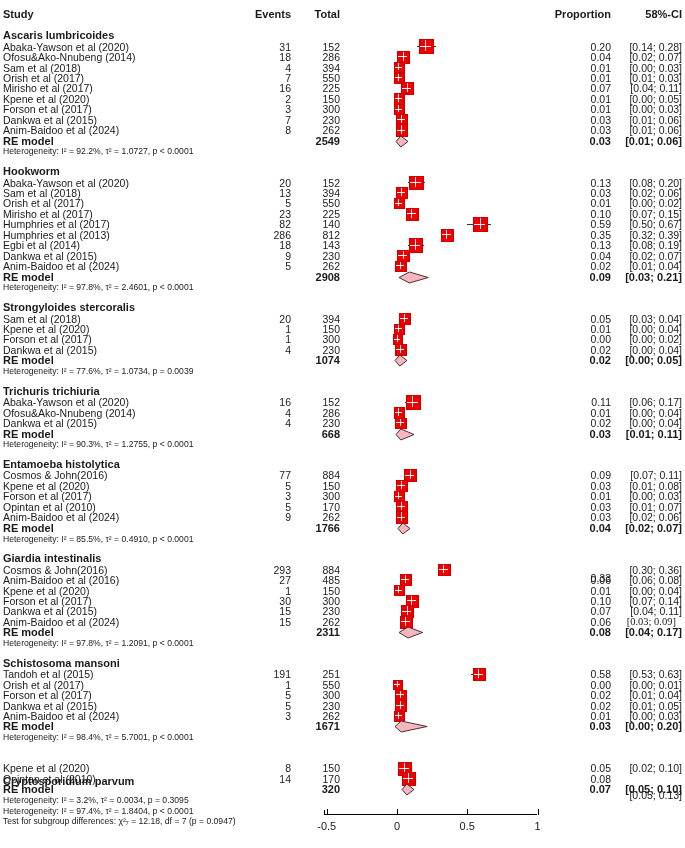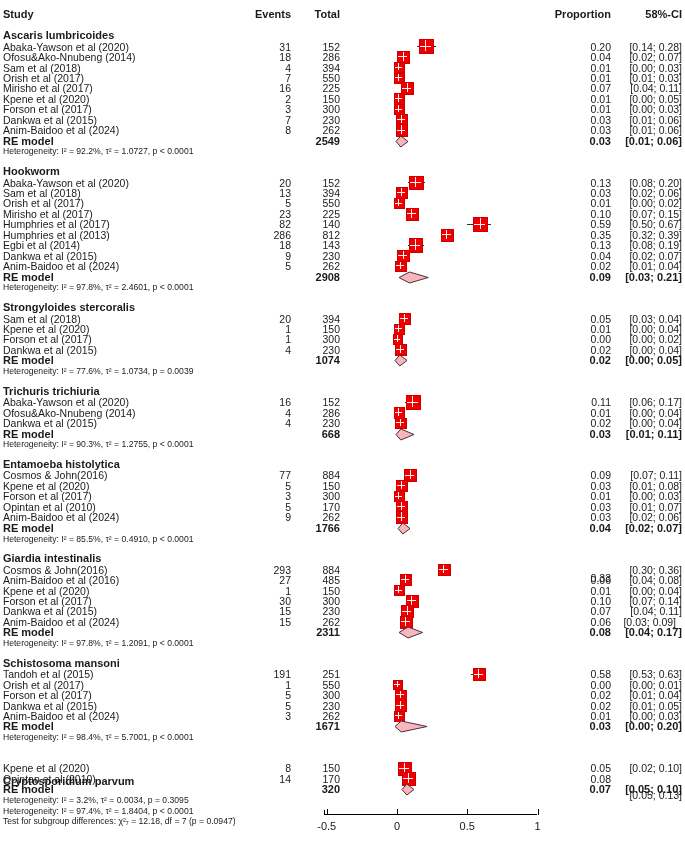--- a/index.html
+++ b/index.html
@@ -366,21 +366,21 @@
     <div class="t num" style="left: 611px; top: 564.6px; transform: translateX(-100%); margin-top: 8px;">0.33</div>
     <div class="t num" style="left: 682px; top: 564.6px; transform: translateX(-100%);">[0.30; 0.36]</div>
     <div class="whisk" style="left: 439.15px; top: 568.9px; width: 8.43px;"></div>
     <div class="box" style="left: 438.075px; top: 563.61px; width: 10.58px; height: 10.58px;"></div>
     <div class="plus-h" style="left: 439.075px; top: 568.9px; width: 8.58px;"></div>
     <div class="plus-v" style="left: 443.365px; top: 564.61px; height: 8.58px;"></div>
     <div class="t " style="left: 3px; top: 575.05px;">Anim-Baidoo et al (2016)</div>
     <div class="t num" style="left: 291px; top: 575.05px; transform: translateX(-100%);">27</div>
     <div class="t num" style="left: 340px; top: 575.05px; transform: translateX(-100%);">485</div>
     <div class="t num" style="left: 611px; top: 575.05px; transform: translateX(-100%);">0.06</div>
-    <div class="t num" style="left: 682px; top: 575.05px; transform: translateX(-100%);">[0.04; 0.08]</div>
+    <div class="t num" style="left: 682px; top: 575.05px; transform: translateX(-100%);">[0.06; 0.08]</div>
     <div class="whisk" style="left: 402.62px; top: 579.35px; width: 5.62px;"></div>
     <div class="box" style="left: 400.455px; top: 574.375px; width: 9.95px; height: 9.95px;"></div>
     <div class="plus-h" style="left: 401.455px; top: 579.35px; width: 7.95px;"></div>
     <div class="plus-v" style="left: 405.43px; top: 575.375px; height: 7.95px;"></div>
     <div class="t " style="left: 3px; top: 585.5px;">Kpene et al (2020)</div>
     <div class="t num" style="left: 291px; top: 585.5px; transform: translateX(-100%);">1</div>
     <div class="t num" style="left: 340px; top: 585.5px; transform: translateX(-100%);">150</div>
     <div class="t num" style="left: 611px; top: 585.5px; transform: translateX(-100%);">0.01</div>
     <div class="t num" style="left: 682px; top: 585.5px; transform: translateX(-100%);">[0.00; 0.04]</div>
     <div class="whisk" style="left: 397px; top: 589.8px; width: 5.62px;"></div>
@@ -402,21 +402,21 @@
     <div class="t num" style="left: 611px; top: 606.4px; transform: translateX(-100%);">0.07</div>
     <div class="t num" style="left: 682px; top: 606.4px; transform: translateX(-100%);">[0.04; 0.11]</div>
     <div class="whisk" style="left: 402.62px; top: 610.7px; width: 9.835px;"></div>
     <div class="box" style="left: 401.275px; top: 605.14px; width: 11.12px; height: 11.12px;"></div>
     <div class="plus-h" style="left: 402.275px; top: 610.7px; width: 9.12px;"></div>
     <div class="plus-v" style="left: 406.835px; top: 606.14px; height: 9.12px;"></div>
     <div class="t " style="left: 3px; top: 616.85px;">Anim-Baidoo et al (2024)</div>
     <div class="t num" style="left: 291px; top: 616.85px; transform: translateX(-100%);">15</div>
     <div class="t num" style="left: 340px; top: 616.85px; transform: translateX(-100%);">262</div>
     <div class="t num" style="left: 611px; top: 616.85px; transform: translateX(-100%);">0.06</div>
-    <div class="t num" style="left: 676px; top: 616.85px; transform: translateX(-100%);">[0.03; 0.09]</div>
+    <div class="t num" style="left: 676px; top: 616.85px; transform: translateX(-100%); font-family: Liberation Serif, serif;">[0.03; 0.09]</div>
     <div class="whisk" style="left: 401.215px; top: 621.15px; width: 8.43px;"></div>
     <div class="box" style="left: 400.05px; top: 615.77px; width: 10.76px; height: 10.76px;"></div>
     <div class="plus-h" style="left: 401.05px; top: 621.15px; width: 8.76px;"></div>
     <div class="plus-v" style="left: 405.43px; top: 616.77px; height: 8.76px;"></div>
     <div class="t re" style="left: 3px; top: 627.3px;">RE model</div>
     <div class="t re num" style="left: 340px; top: 627.3px; transform: translateX(-100%);">2311</div>
     <div class="t re num" style="left: 611px; top: 627.3px; transform: translateX(-100%);">0.08</div>
     <div class="t re num" style="left: 682px; top: 627.3px; transform: translateX(-100%);">[0.04; 0.17]</div>
     <div class="dia" style="left: 399.215px; top: 627.3px; width: 23.67px; height: 11px;">
       <svg width="23.670000000000016" height="11" viewBox="0 0 23.670000000000016 11">

